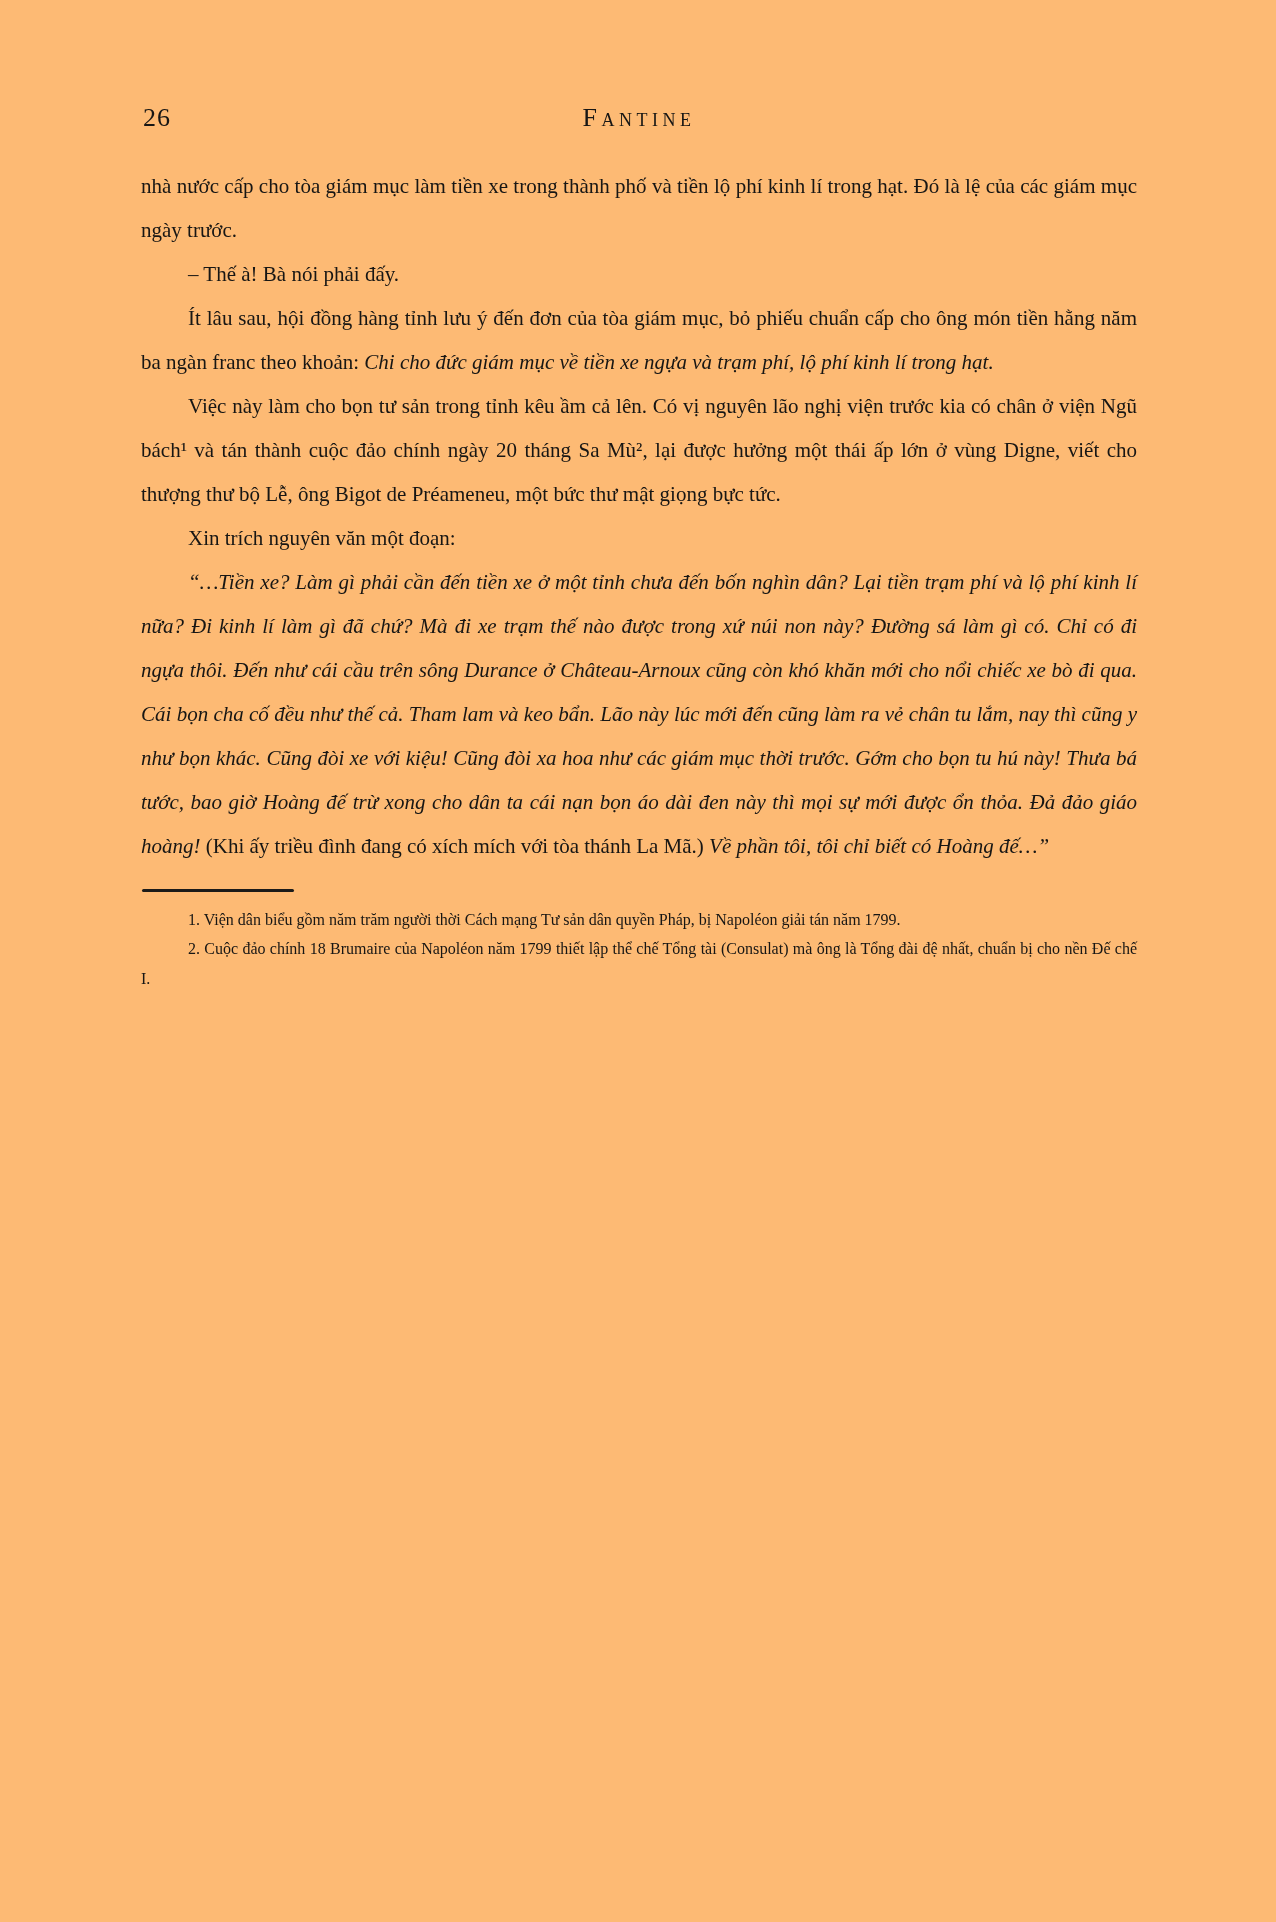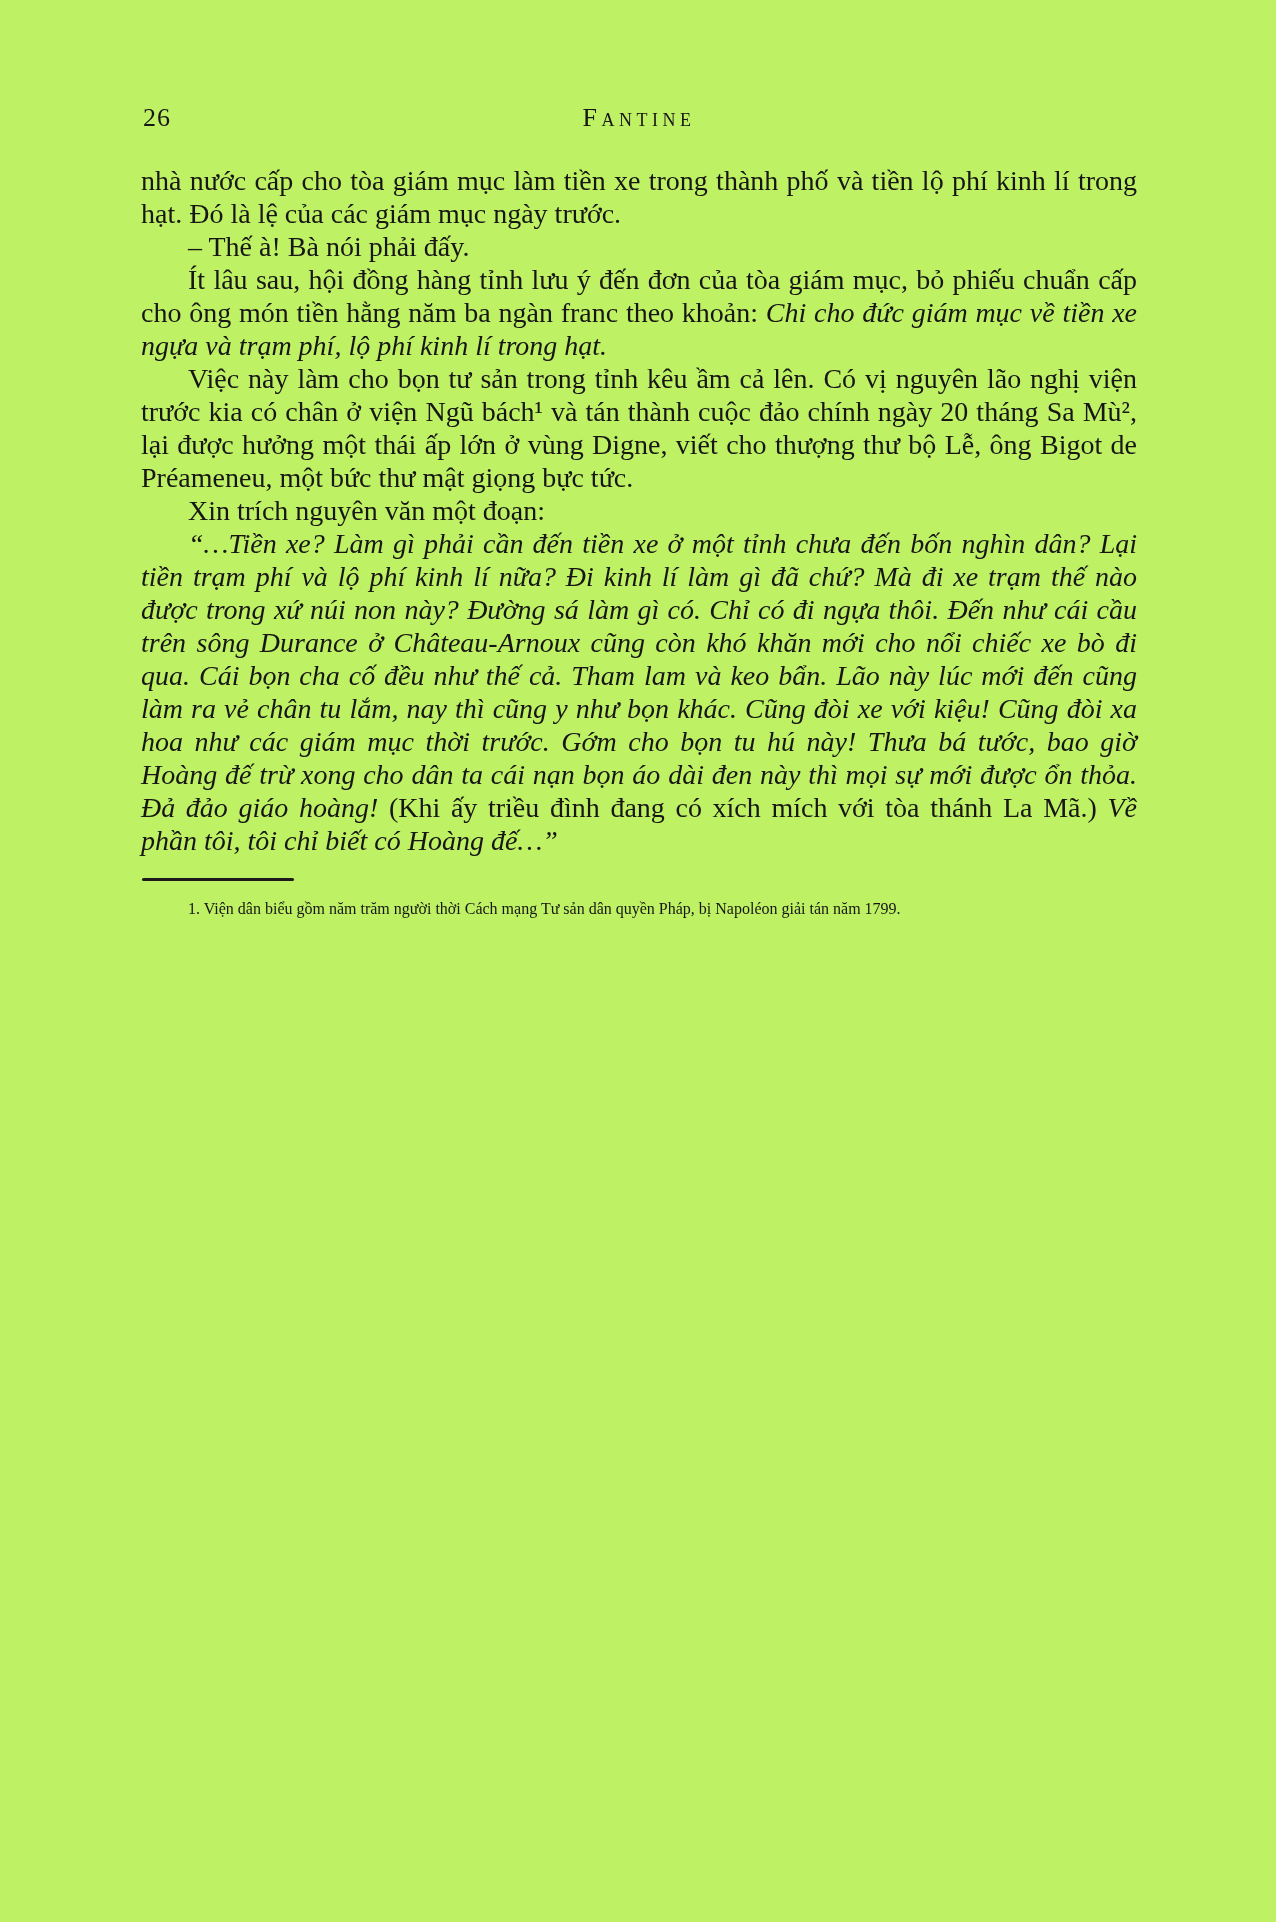--- a/index.html
+++ b/index.html
@@ -1,30 +1,30 @@
 <!DOCTYPE html>
 <html><head>
 <meta charset="utf-8">
 <style>
   html, body { margin: 0; padding: 0; }
   body { background: #ffffff; }
   .page {
     width: 1276px; height: 1922px;
-    background: #bef264; color: #171614;
+    background: #fdba74; color: #171614;
     font-family: "Liberation Serif", "DejaVu Serif", serif;
     position: relative; overflow: hidden; margin: 0 auto;
   }
   .content { position: absolute; left: 141px; top: 101px; width: 996px; }
   .header { position: relative; height: 36px; margin-bottom: 27px; font-size: 26px; }
   .page-number { position: absolute; left: 2px; top: 2px; letter-spacing: 1px; }
   .running-title {
     position: absolute; left: 0; width: 100%; top: 2px; text-align: center;
     font-variant: small-caps; letter-spacing: 4.5px;
   }
-  .body-text { font-size: 28px; line-height: 33px; text-align: justify; }
+  .body-text { font-size: 21px; line-height: 44px; text-align: justify; }
   p.para { margin: 0; }
   p.para.indent { text-indent: 47px; }
   p.para.gap-top { margin-top: 4px; }
   .italic { font-style: italic; }
   .footnote-rule {
     width: 152px; height: 2.5px; background: #1c1b19;
     border-radius: 2px; margin: 21px 0 13px 1px;
   }
   .footnotes { font-size: 16px; line-height: 29.6px; text-align: justify; }
   p.footnote { margin: 0; text-indent: 47px; }
@@ -46,16 +46,17 @@
         <p class="para indent"><span class="run">Ít lâu sau, hội đồng hàng tỉnh lưu ý đến đơn của tòa giám mục, bỏ phiếu chuẩn cấp cho ông món tiền hằng năm ba ngàn franc theo khoản: </span><span class="run italic">Chi cho đức giám mục về tiền xe ngựa và trạm phí, lộ phí kinh lí trong hạt.</span></p>
         <p class="para indent"><span class="run">Việc này làm cho bọn tư sản trong tỉnh kêu ầm cả lên. Có vị nguyên lão nghị viện trước kia có chân ở viện Ngũ bách¹ và tán thành cuộc đảo chính ngày 20 tháng Sa Mù², lại được hưởng một thái ấp lớn ở vùng Digne, viết cho thượng thư bộ Lễ, ông Bigot de Préameneu, một bức thư mật giọng bực tức.</span></p>
         <p class="para indent"><span class="run">Xin trích nguyên văn một đoạn:</span></p>
         <p class="para indent"><span class="run italic">“…Tiền xe? Làm gì phải cần đến tiền xe ở một tỉnh chưa đến bốn nghìn dân? Lại tiền trạm phí và lộ phí kinh lí nữa? Đi kinh lí làm gì đã chứ? Mà đi xe trạm thế nào được trong xứ núi non này? Đường sá làm gì có. Chỉ có đi ngựa thôi. Đến như cái cầu trên sông Durance ở Château-Arnoux cũng còn khó khăn mới cho nổi chiếc xe bò đi qua. Cái bọn cha cố đều như thế cả. Tham lam và keo bẩn. Lão này lúc mới đến cũng làm ra vẻ chân tu lắm, nay thì cũng y như bọn khác. Cũng đòi xe với kiệu! Cũng đòi xa hoa như các giám mục thời trước. Gớm cho bọn tu hú này! Thưa bá tước, bao giờ Hoàng đế trừ xong cho dân ta cái nạn bọn áo dài đen này thì mọi sự mới được ổn thỏa. Đả đảo giáo hoàng! </span><span class="run">(Khi ấy triều đình đang có xích mích với tòa thánh La Mã.) </span><span class="run italic">Về phần tôi, tôi chỉ biết có Hoàng đế…”</span></p>
       </div>
 
     <div class="footnote-rule"></div>
 
     <div class="footnotes">
         <p class="footnote"><span class="run">1. Viện dân biểu gồm năm trăm người thời Cách mạng Tư sản dân quyền Pháp, bị Napoléon giải tán năm 1799.</span></p>
+        <p class="footnote"><span class="run">2. Cuộc đảo chính 18 Brumaire của Napoléon năm 1799 thiết lập thể chế Tổng tài (Consulat) mà ông là Tổng đài đệ nhất, chuẩn bị cho nền Đế chế I.</span></p>
       </div>
 
   </div>
 </div>
 
 </body></html>

